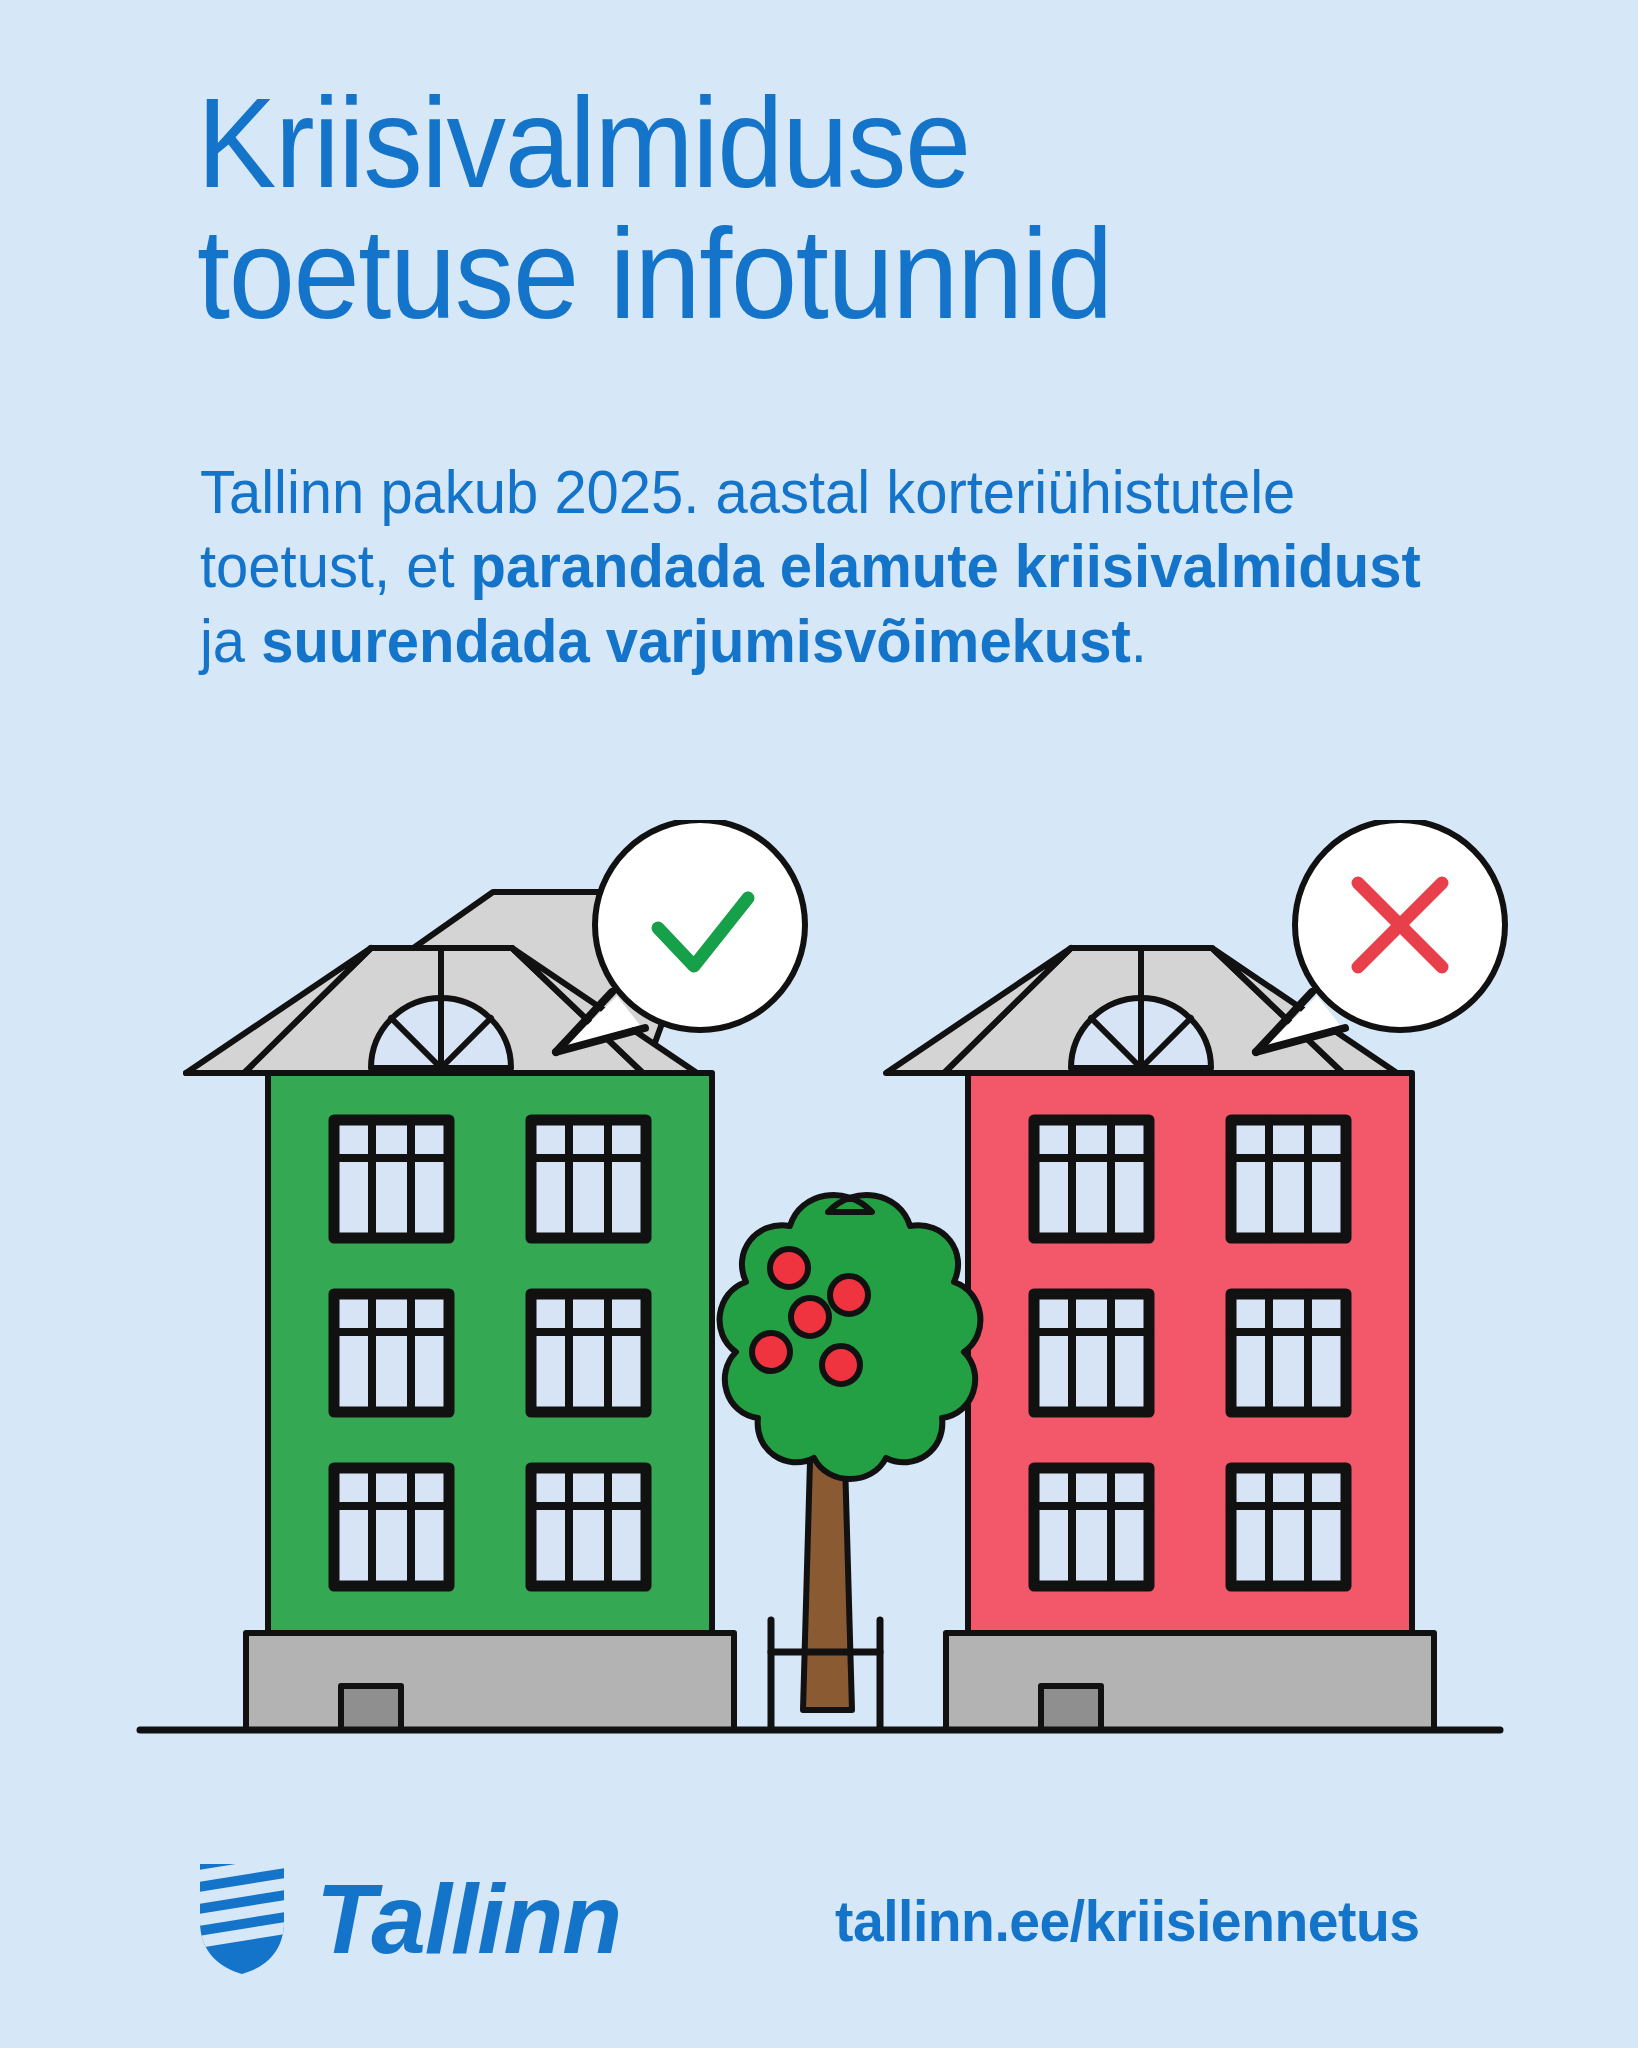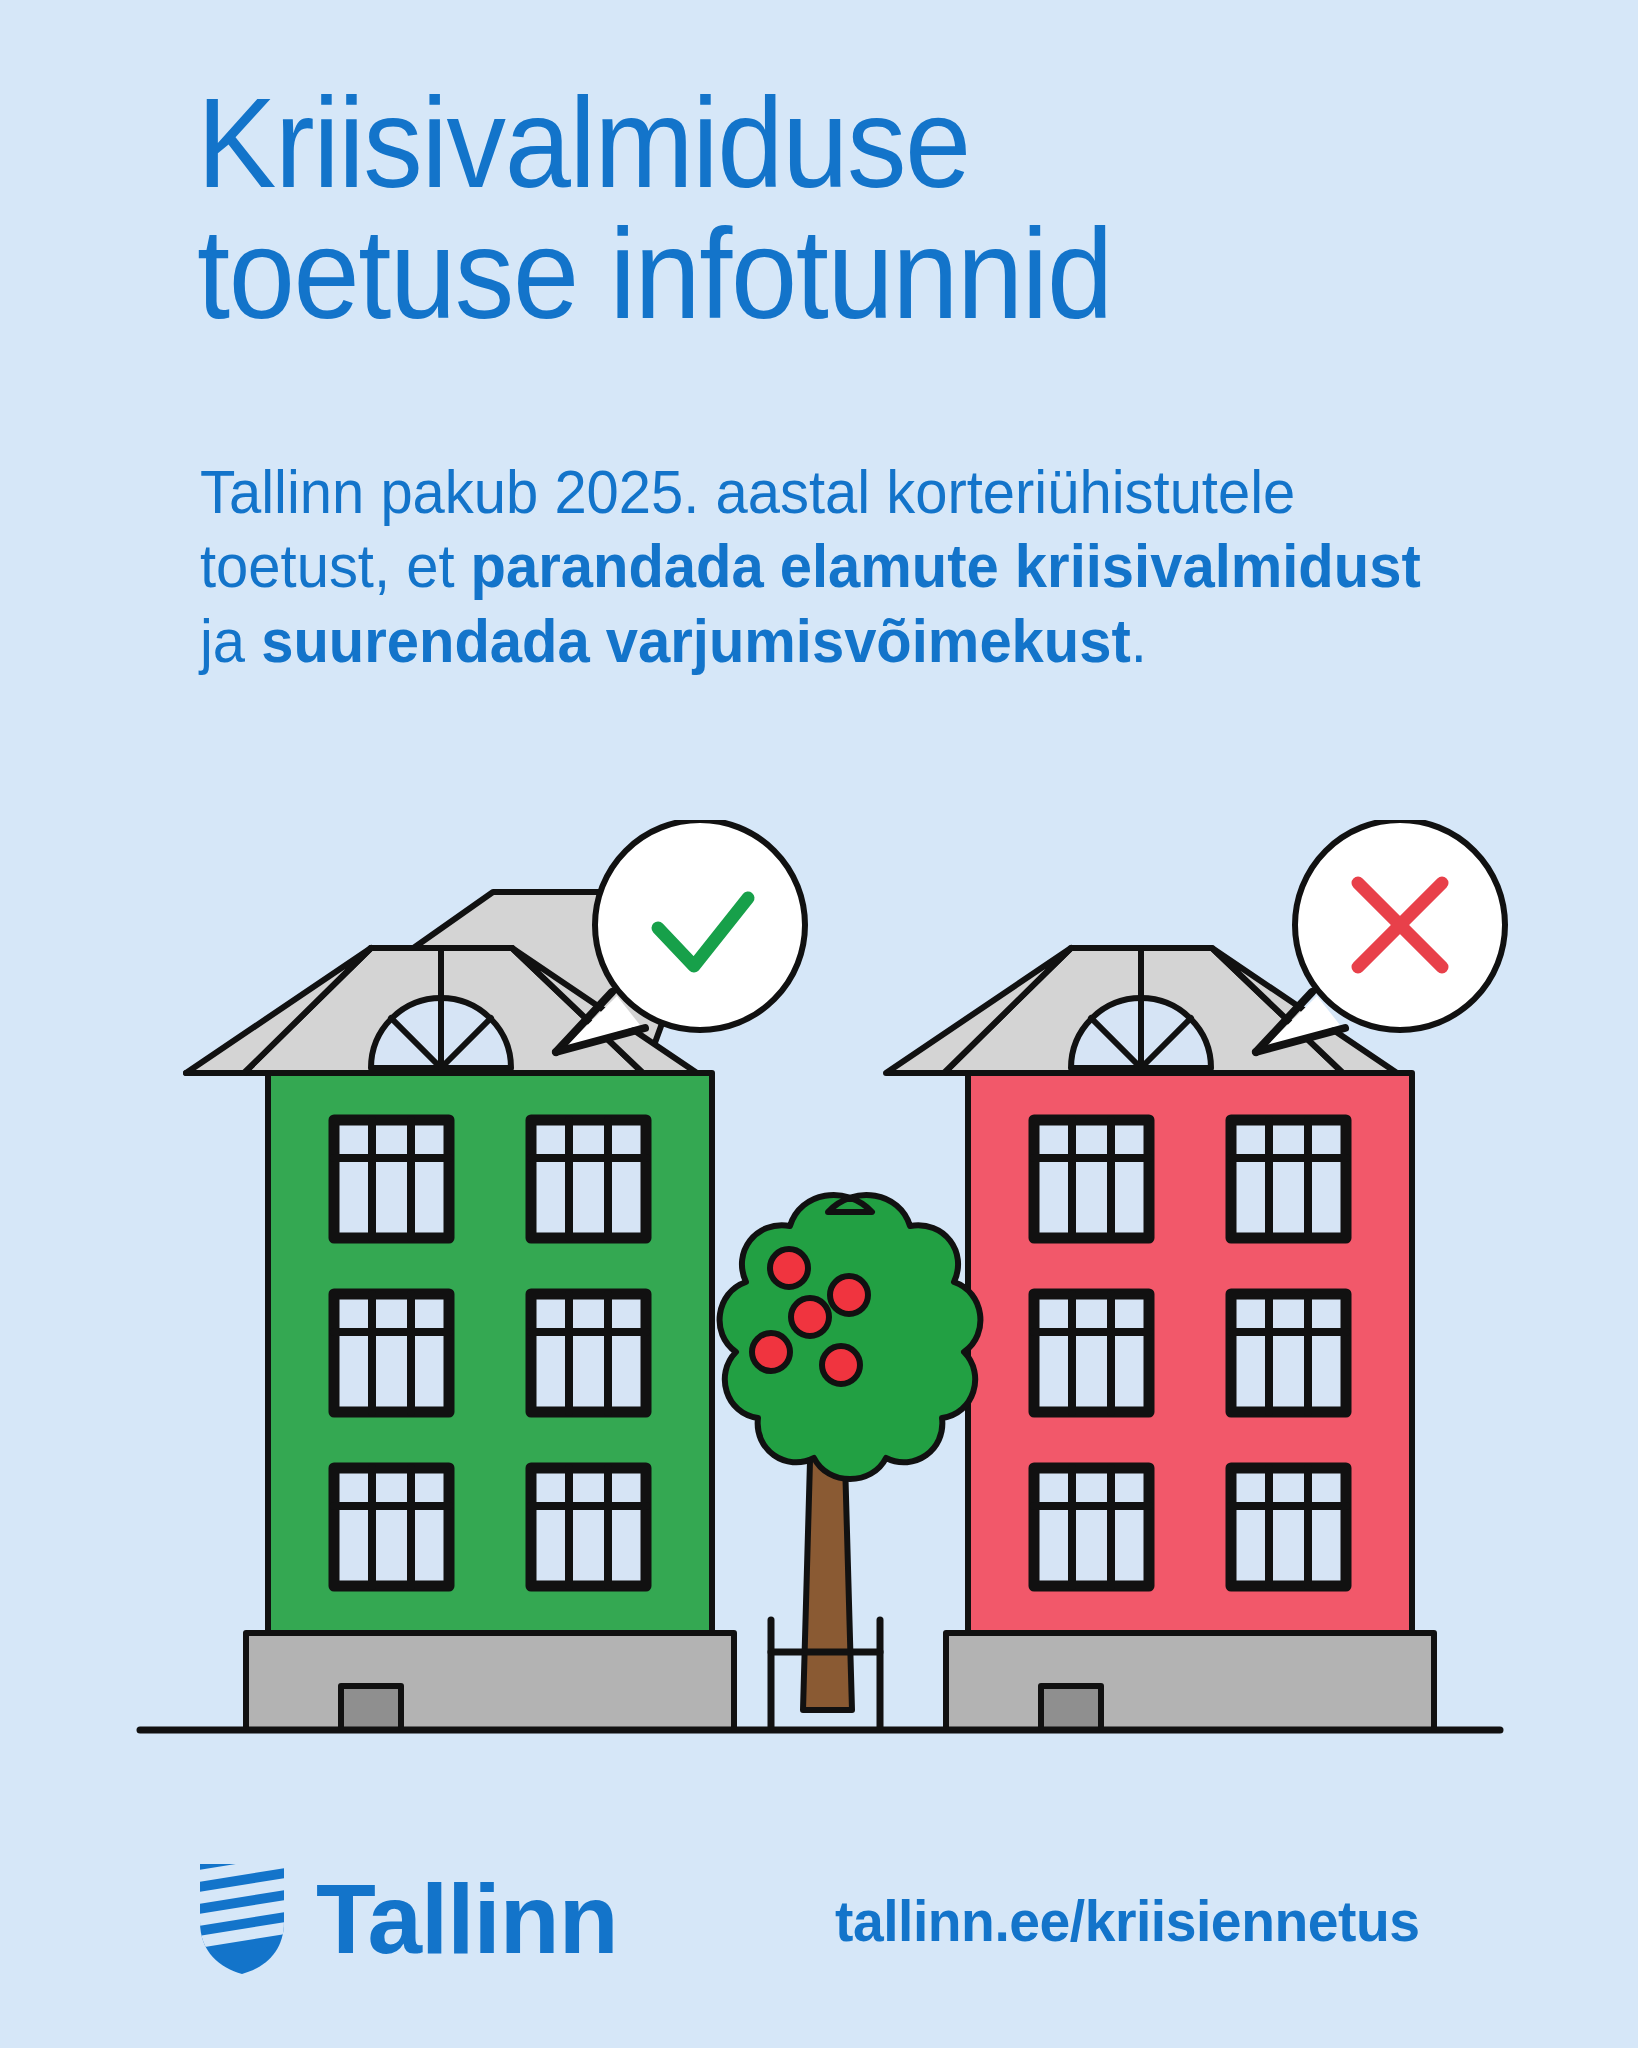--- a/index.html
+++ b/index.html
@@ -50,21 +50,21 @@
     width:1638px;height:930px;
   }
 
   
   .footer{
     position:absolute;
     left:0;top:1840px;width:1638px;height:170px;
   }
   .logo-wrap{
     position:absolute;left:196px;top:20px;
-    display:flex;align-items:center;gap:28px;
+    display:flex;align-items:center;gap:28px;font-style:italic;
   }
   .logo-word{
     color:#1374ca;
     font-size:98px;
     font-weight:700;
     letter-spacing:-1px;
     line-height:1;
     font-family:"Liberation Sans",sans-serif;
   }
   .url{

